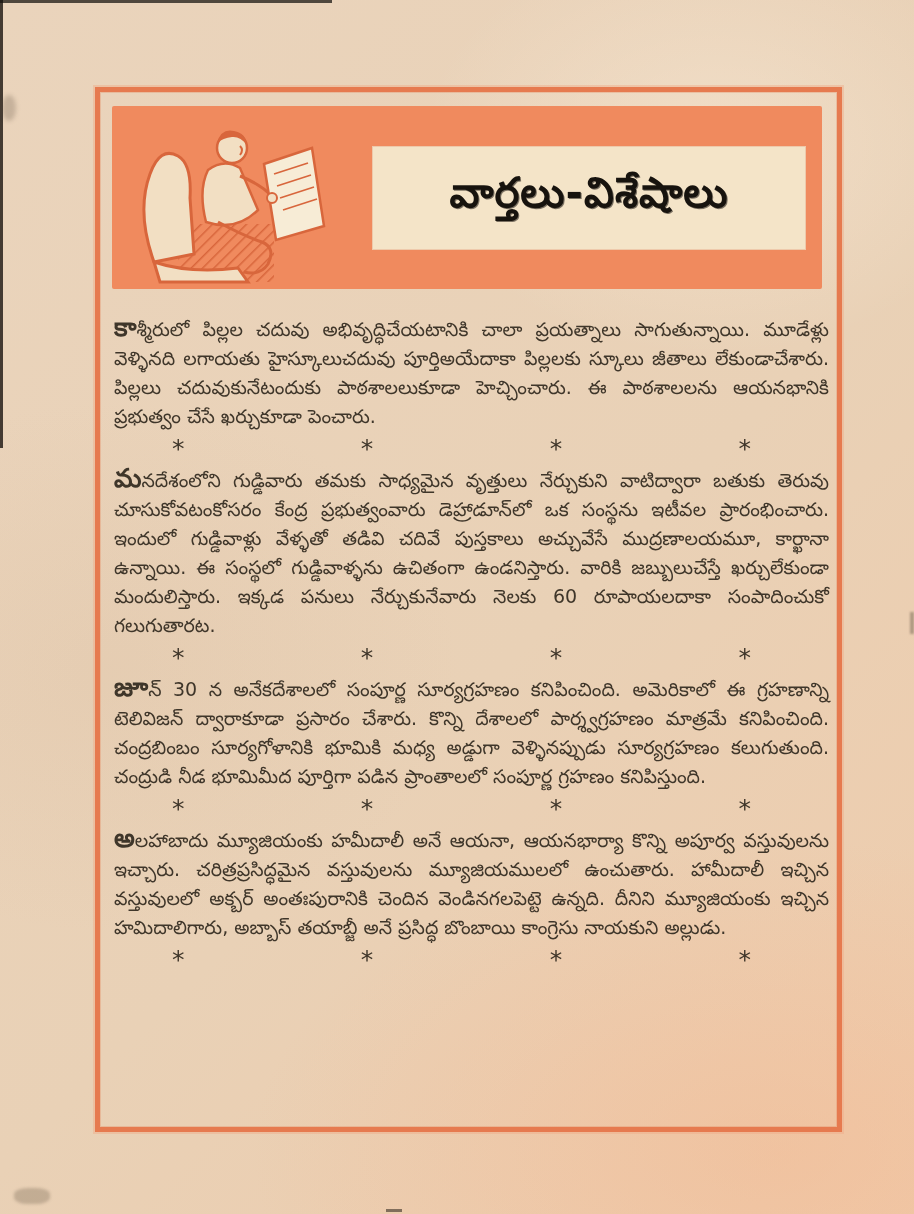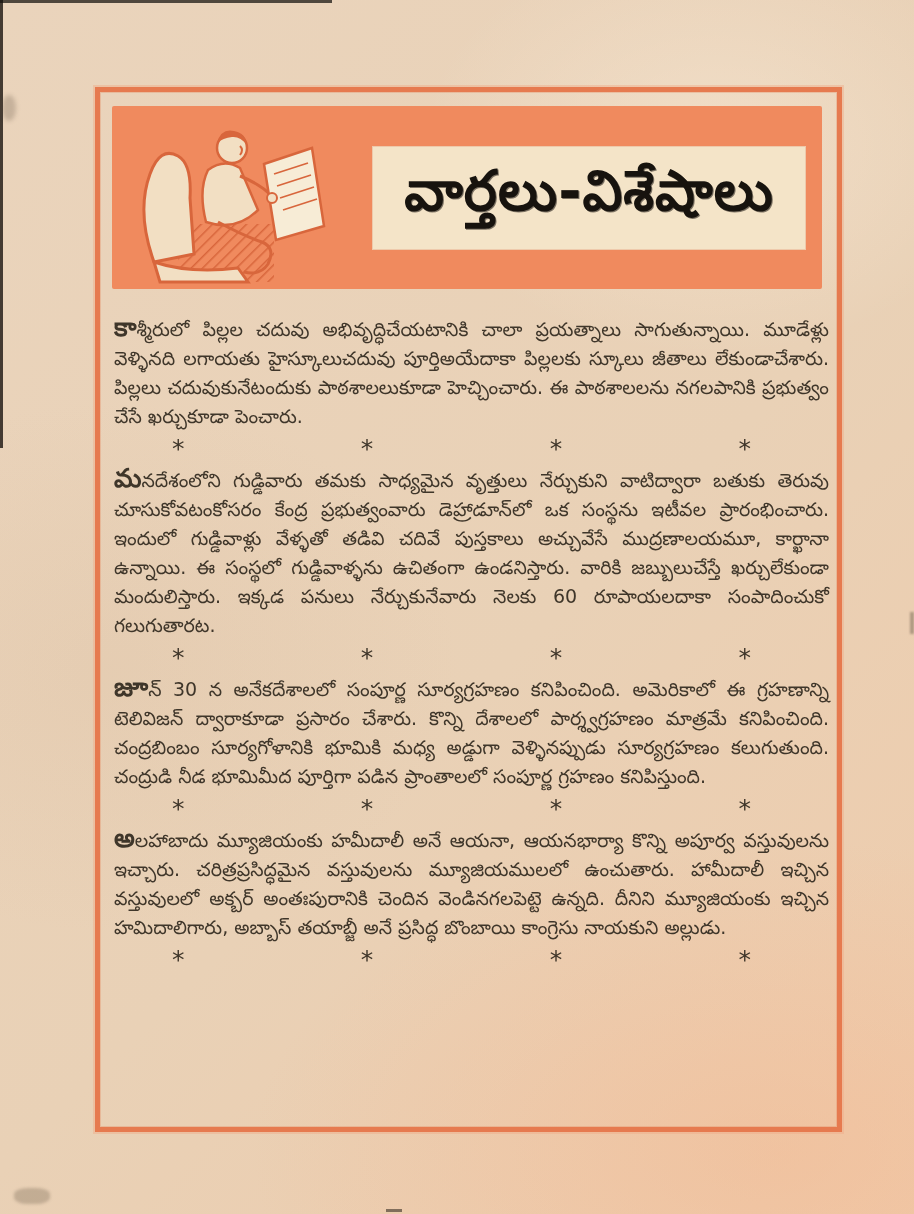--- a/index.html
+++ b/index.html
@@ -35,21 +35,21 @@
     display:flex; align-items:center;
   }
   .illu { margin-left:8px; flex:0 0 auto; }
   .title-box {
     margin-left:auto; margin-right:16px;
     width:438px; height:104px; background:#f4e4c8;
     box-shadow:0 0 0 1px rgba(220,120,85,.25) inset;
     display:flex; align-items:center; justify-content:center;
   }
   .title-text {
-    font-size:56px; font-weight:bold; color:#17130e;
+    font-size:42px; font-weight:bold; color:#17130e;
     letter-spacing:1px; white-space:nowrap;
     text-shadow:1px 1px 0 rgba(23,19,14,.55);
   }
   .content {
     position:absolute; left:14px; right:8px; top:222px;
     color:#3f362a;
   }
   .para {
     margin:0; padding:0;
     font-size:19px; line-height:29px; text-align:justify;
@@ -112,21 +112,21 @@
         <circle cx="152" cy="86" r="5" fill="#f2dfc3" stroke="#d8663c" stroke-width="2"></circle>
       </svg>
 
       <div class="title-box">
         <span class="title-text">వార్తలు-విశేషాలు</span>
       </div>
     </div>
 
     <div class="content">
 
-      <p class="para"><span class="lead">కా</span><span>శ్మీరులో పిల్లల చదువు అభివృద్ధిచేయటానికి చాలా ప్రయత్నాలు సాగుతున్నాయి. మూడేళ్లు వెళ్ళినది లగాయతు హైస్కూలుచదువు పూర్తిఅయేదాకా పిల్లలకు స్కూలు జీతాలు లేకుండాచేశారు. పిల్లలు చదువుకునేటందుకు పాఠశాలలుకూడా హెచ్చించారు. ఈ పాఠశాలలను నగలపానికి ప్రభుత్వం చేసే ఖర్చుకూడా పెంచారు.</span></p>
+      <p class="para"><span class="lead">కా</span><span>శ్మీరులో పిల్లల చదువు అభివృద్ధిచేయటానికి చాలా ప్రయత్నాలు సాగుతున్నాయి. మూడేళ్లు వెళ్ళినది లగాయతు హైస్కూలుచదువు పూర్తిఅయేదాకా పిల్లలకు స్కూలు జీతాలు లేకుండాచేశారు. పిల్లలు చదువుకునేటందుకు పాఠశాలలుకూడా హెచ్చించారు. ఈ పాఠశాలలను ఆయనభానికి ప్రభుత్వం చేసే ఖర్చుకూడా పెంచారు.</span></p>
 
       <div class="sep">
         <span>*</span>
         <span>*</span>
         <span>*</span>
         <span>*</span>
       </div>
 
       <p class="para"><span class="lead">మ</span><span>నదేశంలోని గుడ్డివారు తమకు సాధ్యమైన వృత్తులు నేర్చుకుని వాటిద్వారా బతుకు తెరువు చూసుకోవటంకోసరం కేంద్ర ప్రభుత్వంవారు డెహ్రాడూన్‌లో ఒక సంస్థను ఇటీవల ప్రారంభించారు. ఇందులో గుడ్డివాళ్లు వేళ్ళతో తడివి చదివే పుస్తకాలు అచ్చువేసే ముద్రణాలయమూ, కార్ఖానా ఉన్నాయి. ఈ సంస్థలో గుడ్డివాళ్ళను ఉచితంగా ఉండనిస్తారు. వారికి జబ్బులుచేస్తే ఖర్చులేకుండా మందులిస్తారు. ఇక్కడ పనులు నేర్చుకునేవారు నెలకు 60 రూపాయలదాకా సంపాదించుకో గలుగుతారట.</span></p>
 

